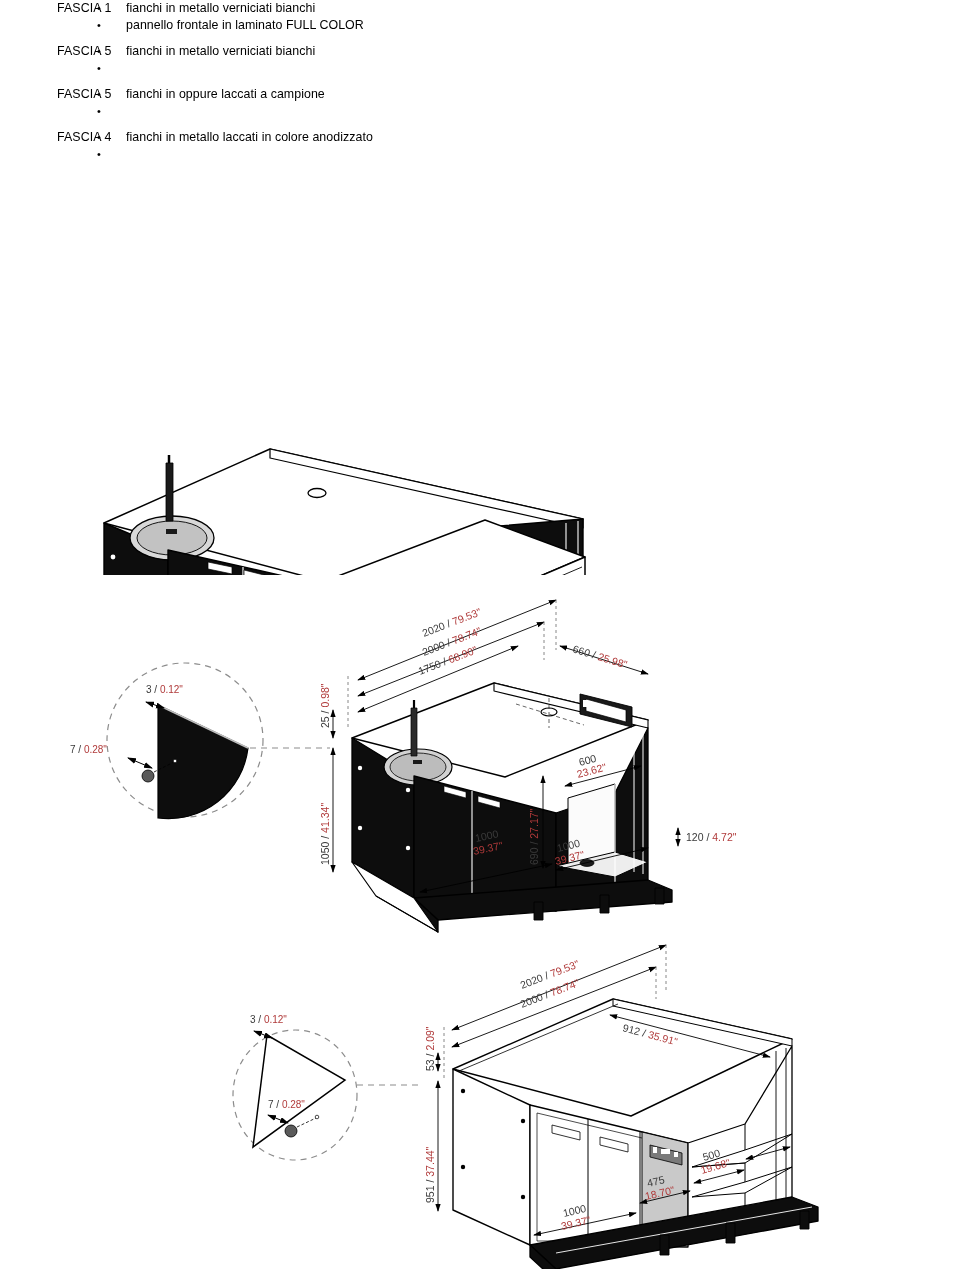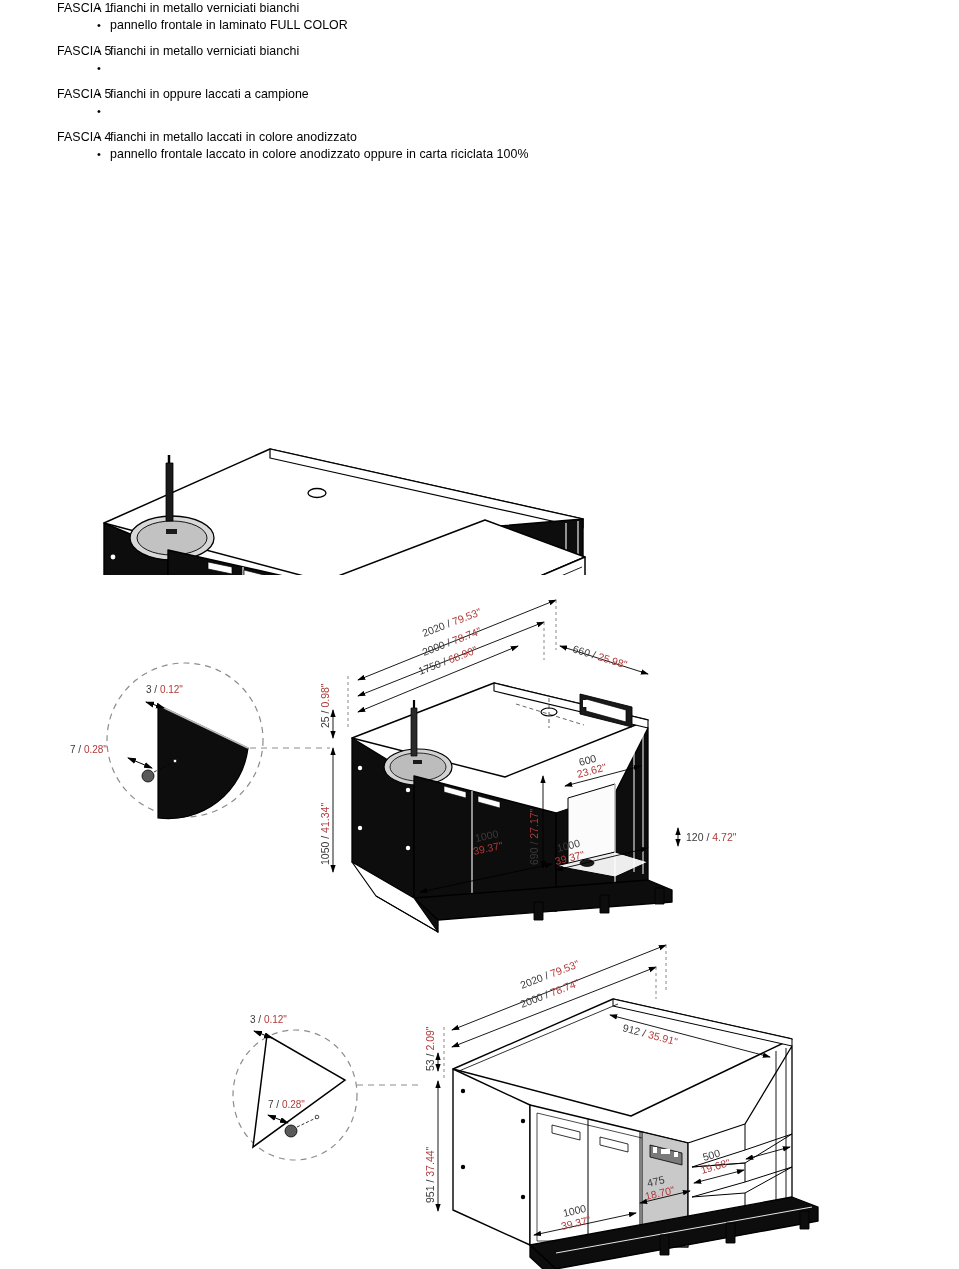--- a/index.html
+++ b/index.html
@@ -6,21 +6,21 @@
   body{width:959px;height:1269px;position:relative;font-family:"Liberation Sans",sans-serif;color:#000;overflow:hidden;}
 
   
   #spec-block{position:absolute;left:0;top:0;width:845px;}
   .fascia-row{display:flex;align-items:flex-start;margin-bottom:9px;}
   .fascia-label{width:97px;flex:0 0 97px;padding-left:57px;box-sizing:border-box;
                 font-size:12.4px;line-height:17px;letter-spacing:.1px;white-space:nowrap;}
   .fascia-bullets{flex:1;}
   .bullet-line{display:flex;align-items:flex-start;font-size:12.4px;line-height:17px;letter-spacing:.05px;}
   .bullet-dot{flex:0 0 13px;font-size:11px;line-height:17px;}
-  .bullet-text{white-space:nowrap;}
+  .bullet-text{white-space:nowrap;margin-left:16px;}
 
   
   .drawing{position:absolute;}
   .drawing svg{display:block;}
 
   
 </style>
 </head>
 <body>
 
@@ -68,21 +68,20 @@
 
   <div class="fascia-row">
     <div class="fascia-label">FASCIA 4</div>
     <div class="fascia-bullets">
       <div class="bullet-line">
         <span class="bullet-dot">•</span>
         <span class="bullet-text">fianchi in metallo laccati in colore anodizzato</span>
       </div>
       <div class="bullet-line">
         <span class="bullet-dot">•</span>
-        <span class="bullet-text">pannello frontale laccato in colore anodizzato oppure in carta riciclata 100%</span>
       </div>
     </div>
   </div>
 
 </div>
 
 <div class="drawing" style="left:0;top:205px;">
 <svg width="959" height="370" viewBox="0 0 959 370" xmlns="http://www.w3.org/2000/svg">
   <g stroke="#000" fill="none" stroke-width="1.4" stroke-linejoin="round">
 

